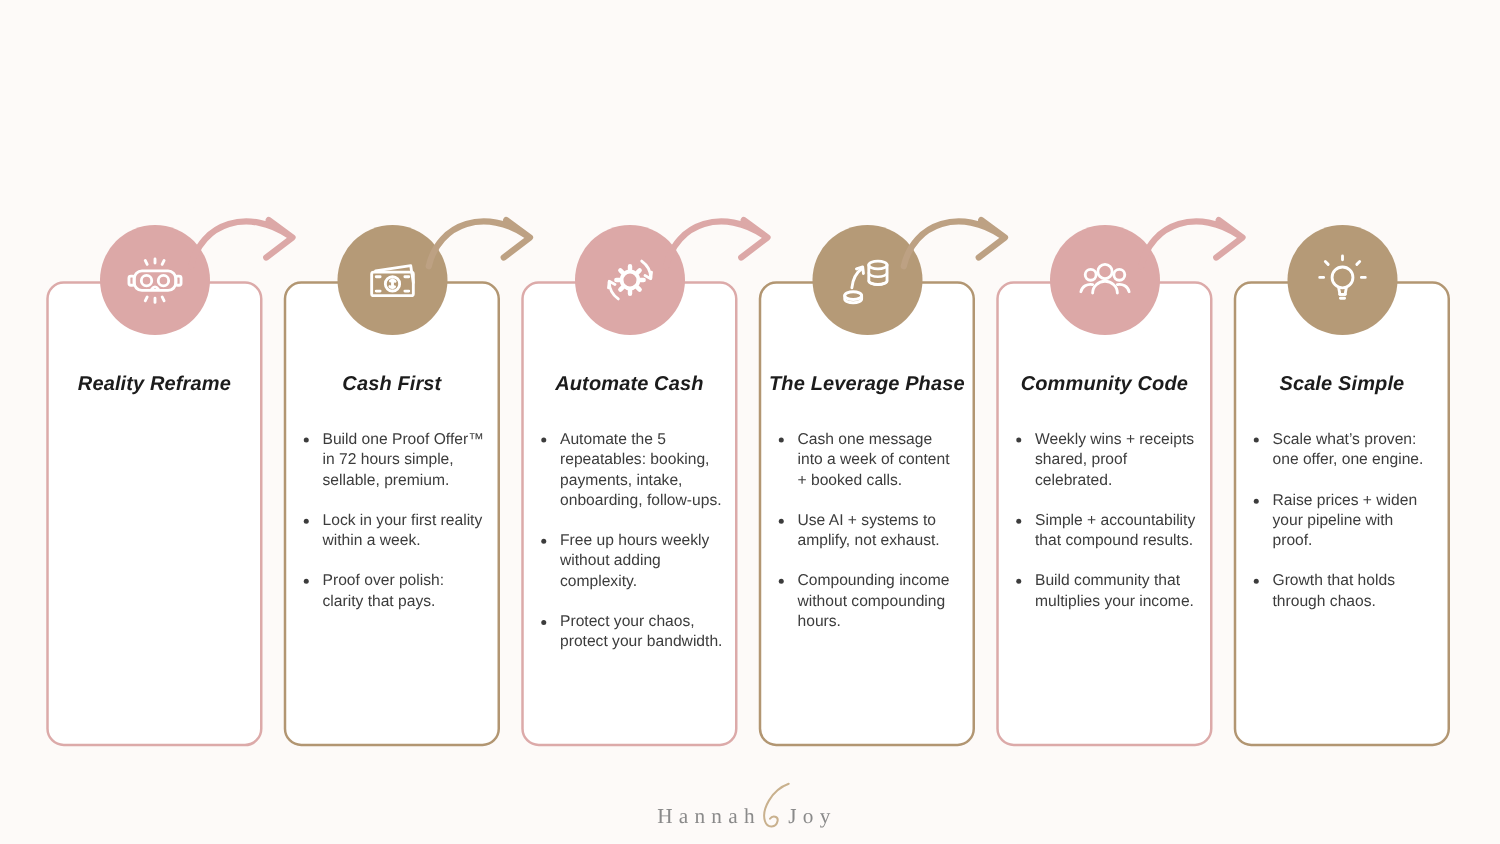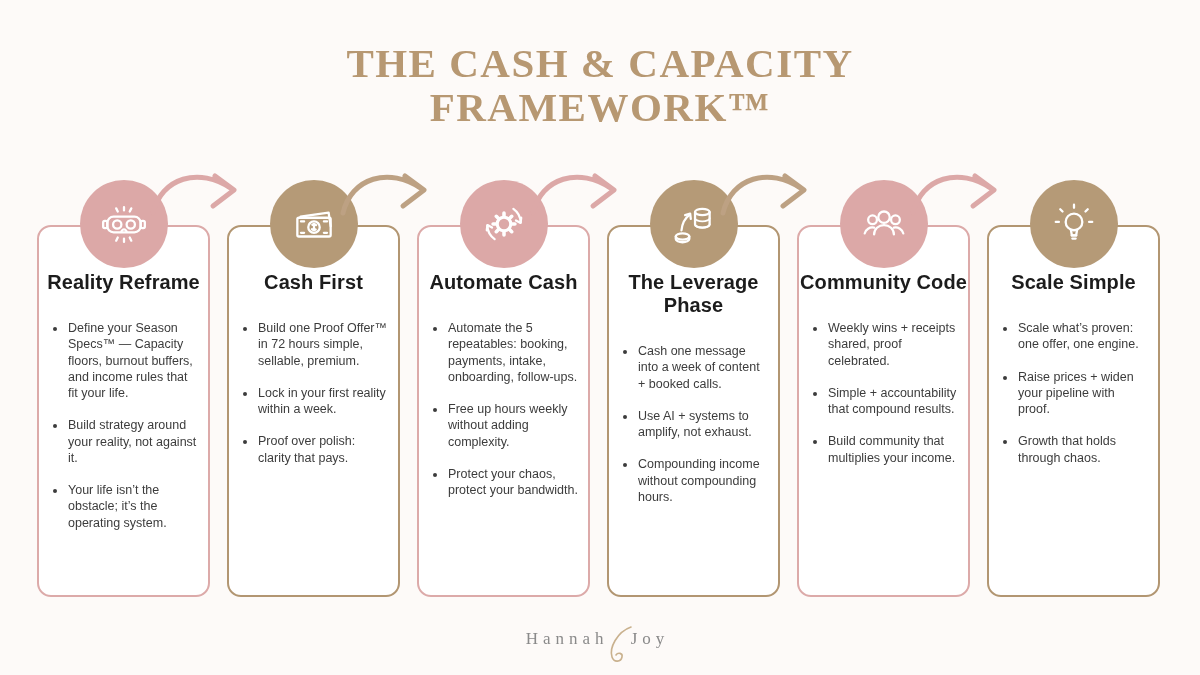--- a/index.html
+++ b/index.html
@@ -23,74 +23,65 @@
   .card.tan  { border-color:#b29672; }
   .circle {
     position:absolute; left:50%; top:-47px; transform:translateX(-50%);
     width:88px; height:88px; border-radius:50%;
     display:flex; align-items:center; justify-content:center;
   }
   .card.pink .circle { background:#dca8a7; }
   .card.tan  .circle { background:#b59a77; }
   .circle svg { width:50px; height:50px; }
   .card-title {
-    margin-top:44px; text-align:center;
-    font-size:20px; font-weight:700; color:#1c1c1c; letter-spacing:0.1px;
+    margin-top:72px; text-align:center;
+    font-size:16px; font-weight:700; color:#1c1c1c; letter-spacing:0.1px;font-style:italic;
   }
   .card ul {
     margin:26px 10px 0 0; padding-left:28px;
   }
   .card li {
     font-size:12.5px; line-height:1.3; color:#3c3c3c;
     margin-bottom:16px; padding-left:1px;
   }
   .arrow { position:absolute; top:166px; width:95px; height:52px; }
   .arrow.pink { color:#dca8a7; }
   .arrow.tan  { color:#bda183; }
   .arrow svg { width:95px; height:52px; display:block; }
   .footer {
     position:absolute; top:616px; left:0; width:1195px;
-    display:flex; align-items:center; justify-content:center;
+    display:flex; align-items:flex-end; justify-content:center;
   }
   .brand {
     font-family:"Liberation Serif", serif; font-size:17px;
     color:#8a8a8a; letter-spacing:5px;
   }
   .swoosh { margin:0 -4px; transform:translateY(8px); color:#c9b18e; }
   .ic { stroke:#ffffff; fill:none; stroke-width:2.2; stroke-linecap:round; stroke-linejoin:round; }
 </style>
 </head>
 <body>
 
 <div class="stage">
 
-  <div class="title">
-    <div>THE CASH &amp; CAPACITY</div>
-    <div>FRAMEWORK™</div>
-  </div>
 
   <div class="card pink" style="left:37px">
     <div class="circle">
       <svg viewBox="0 0 48 48" class="ic">
         <rect x="8" y="17" width="32" height="15" rx="6"></rect>
         <circle cx="17.5" cy="24.5" r="4"></circle>
         <circle cx="30.5" cy="24.5" r="4"></circle>
         <path d="M21.5 31 q2.5 -3.5 5 0"></path>
         <rect x="4" y="21" width="4" height="7" rx="1.5"></rect>
         <rect x="40" y="21" width="4" height="7" rx="1.5"></rect>
         <path d="M18 12 l-1.5 -3 M24 11 l0 -3.2 M29.5 12 l1.5 -3"></path>
         <path d="M18 37 l-1.5 3 M24 38 l0 3.2 M29.5 37 l1.5 3"></path>
       </svg>
     </div>
     <div class="card-title">Reality Reframe</div>
-    <ul>
-      <li>Define your Season Specs™ — Capacity floors, burnout buffers, and income rules that fit your life.</li>
-      <li>Build strategy around your reality, not against it.</li>
-      <li>Your life isn’t the obstacle; it’s the operating system.</li>
-    </ul>
   </div>
 
   <div class="card tan" style="left:227px">
     <div class="circle">
       <svg viewBox="0 0 48 48" class="ic">
         <path d="M11 17 l27 -4 2 13"></path>
         <rect x="8" y="18" width="32" height="18" rx="1.5"></rect>
         <circle cx="24" cy="27" r="5.5"></circle>
         <path d="M24 23.8 v6.4 M22 29 q2 1.6 3.6 0.2 M26 25 q-2 -1.6 -3.6 -0.2"></path>
         <path d="M11.5 21.5 h3 M11.5 21.5 v0 M36.5 21.5 h-3 M11.5 32.5 h3 M36.5 32.5 h-3"></path>

